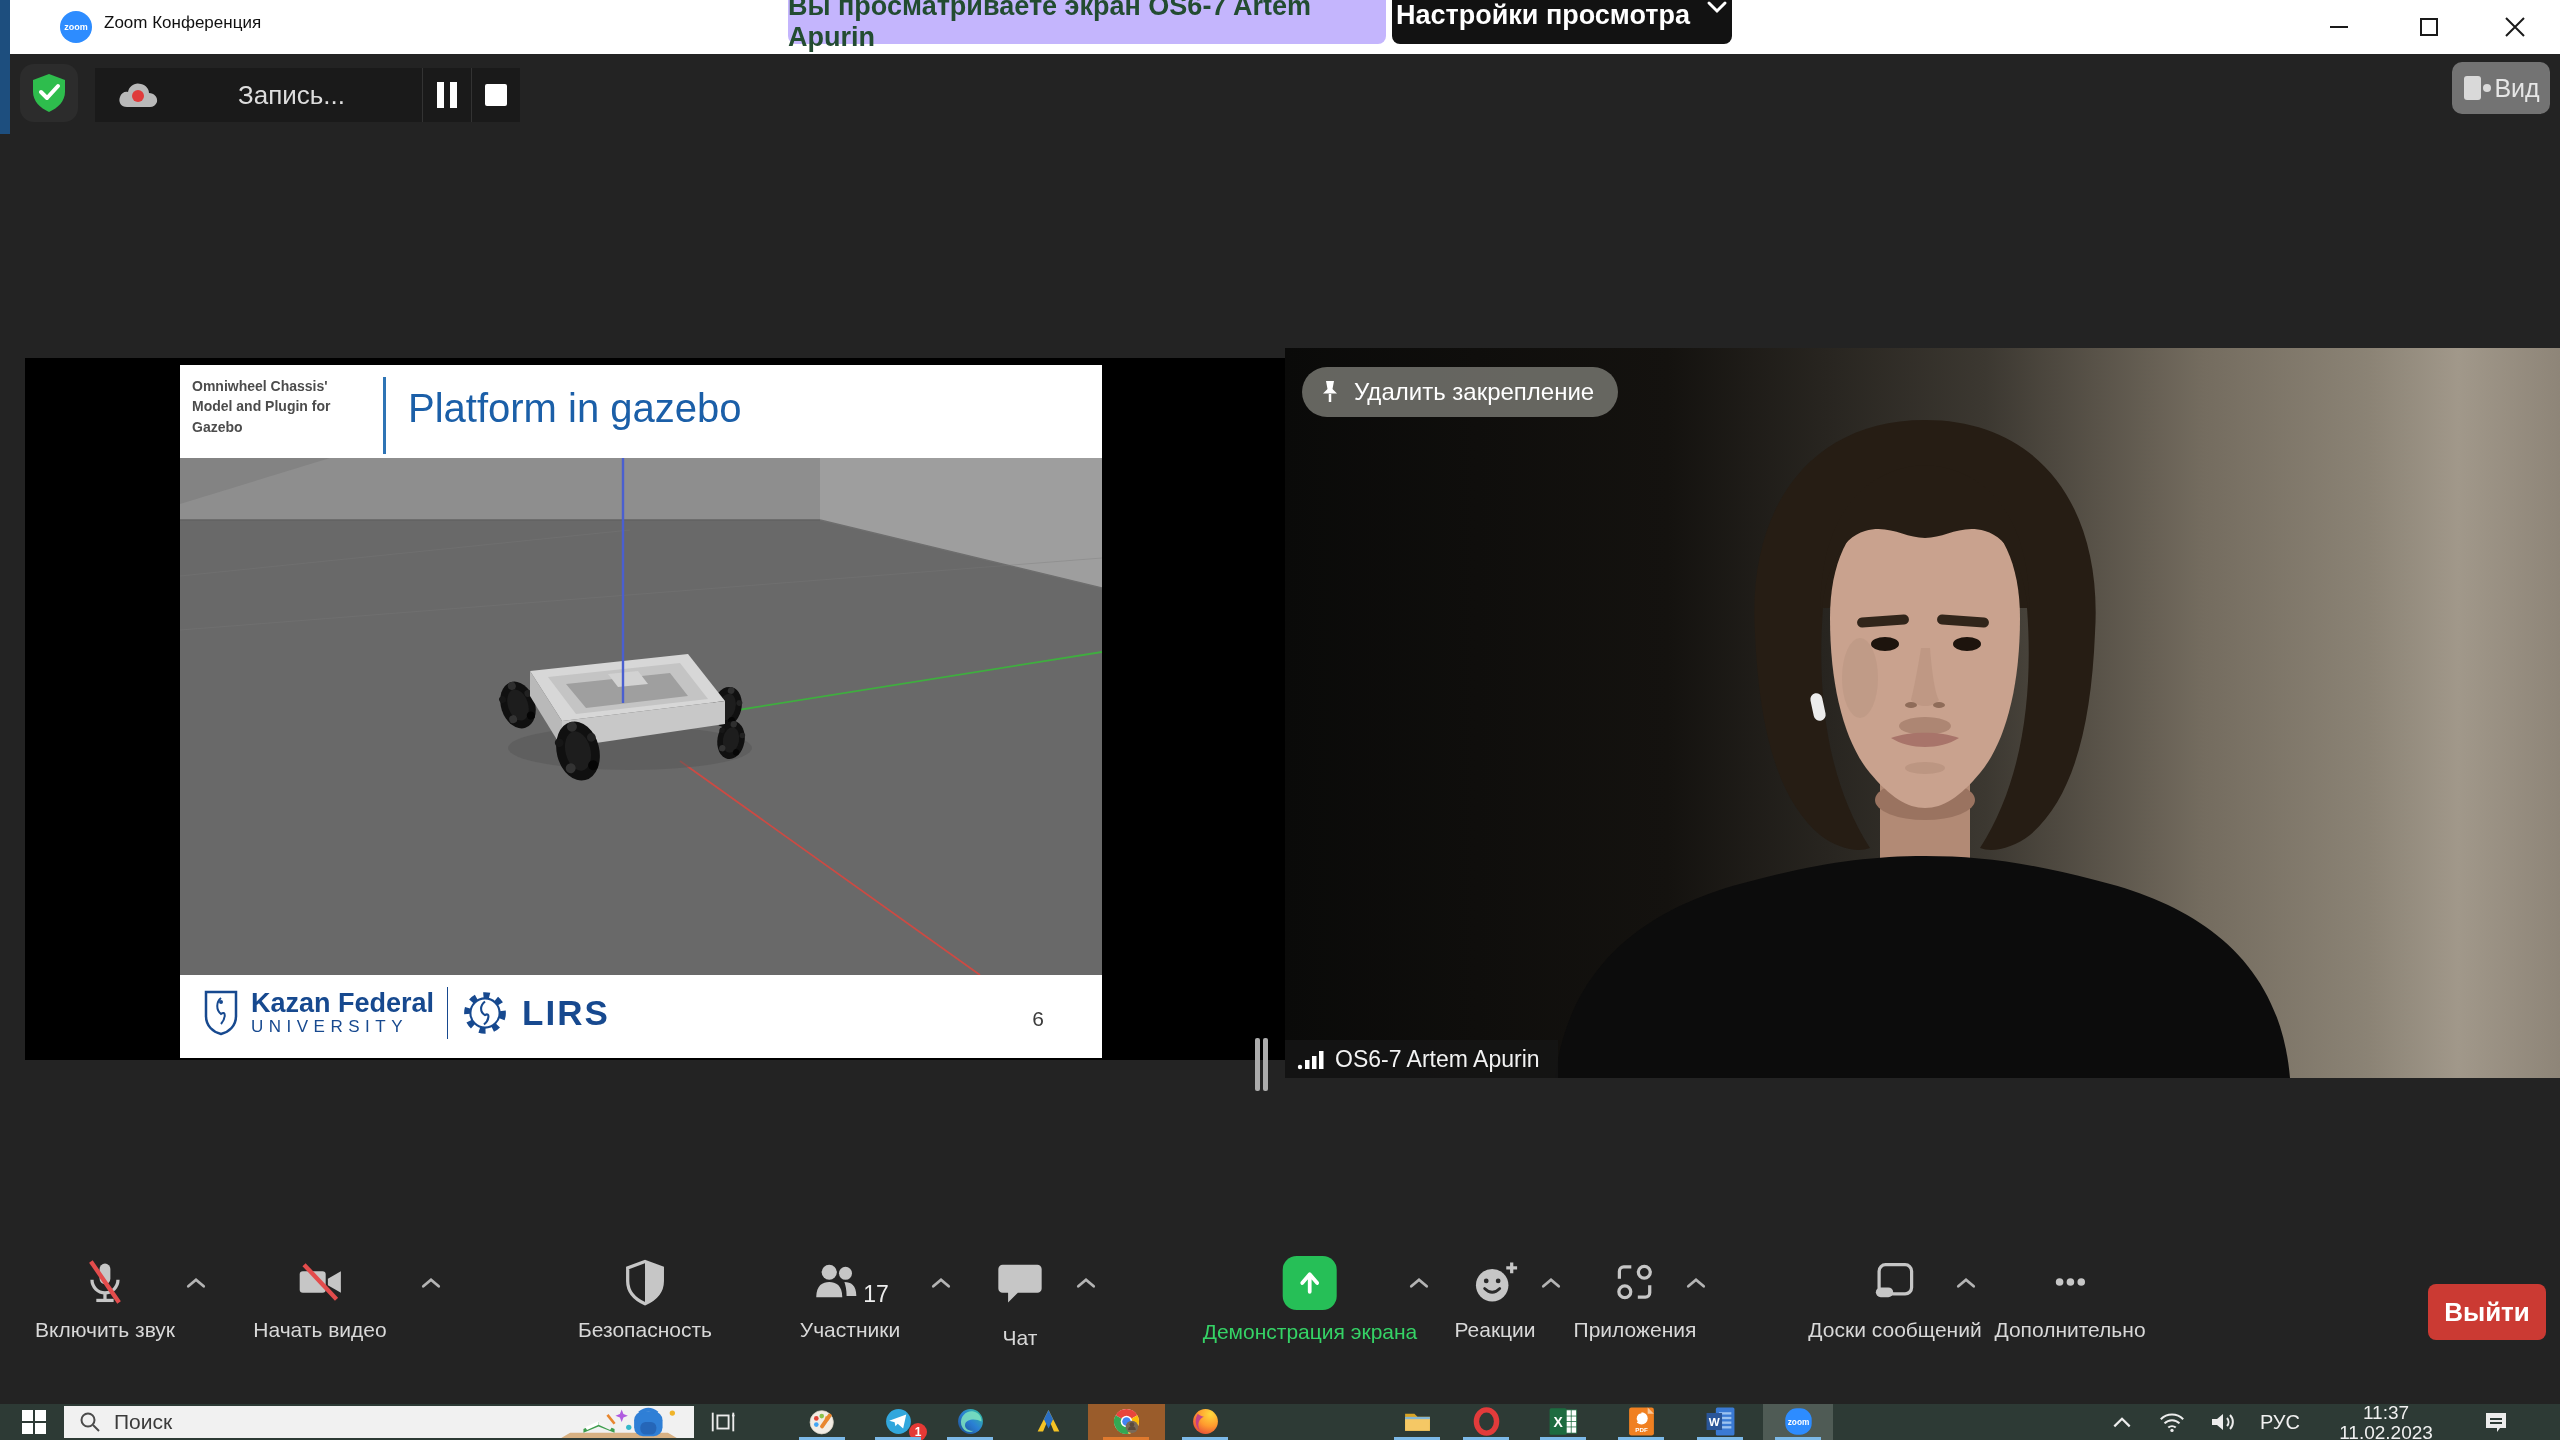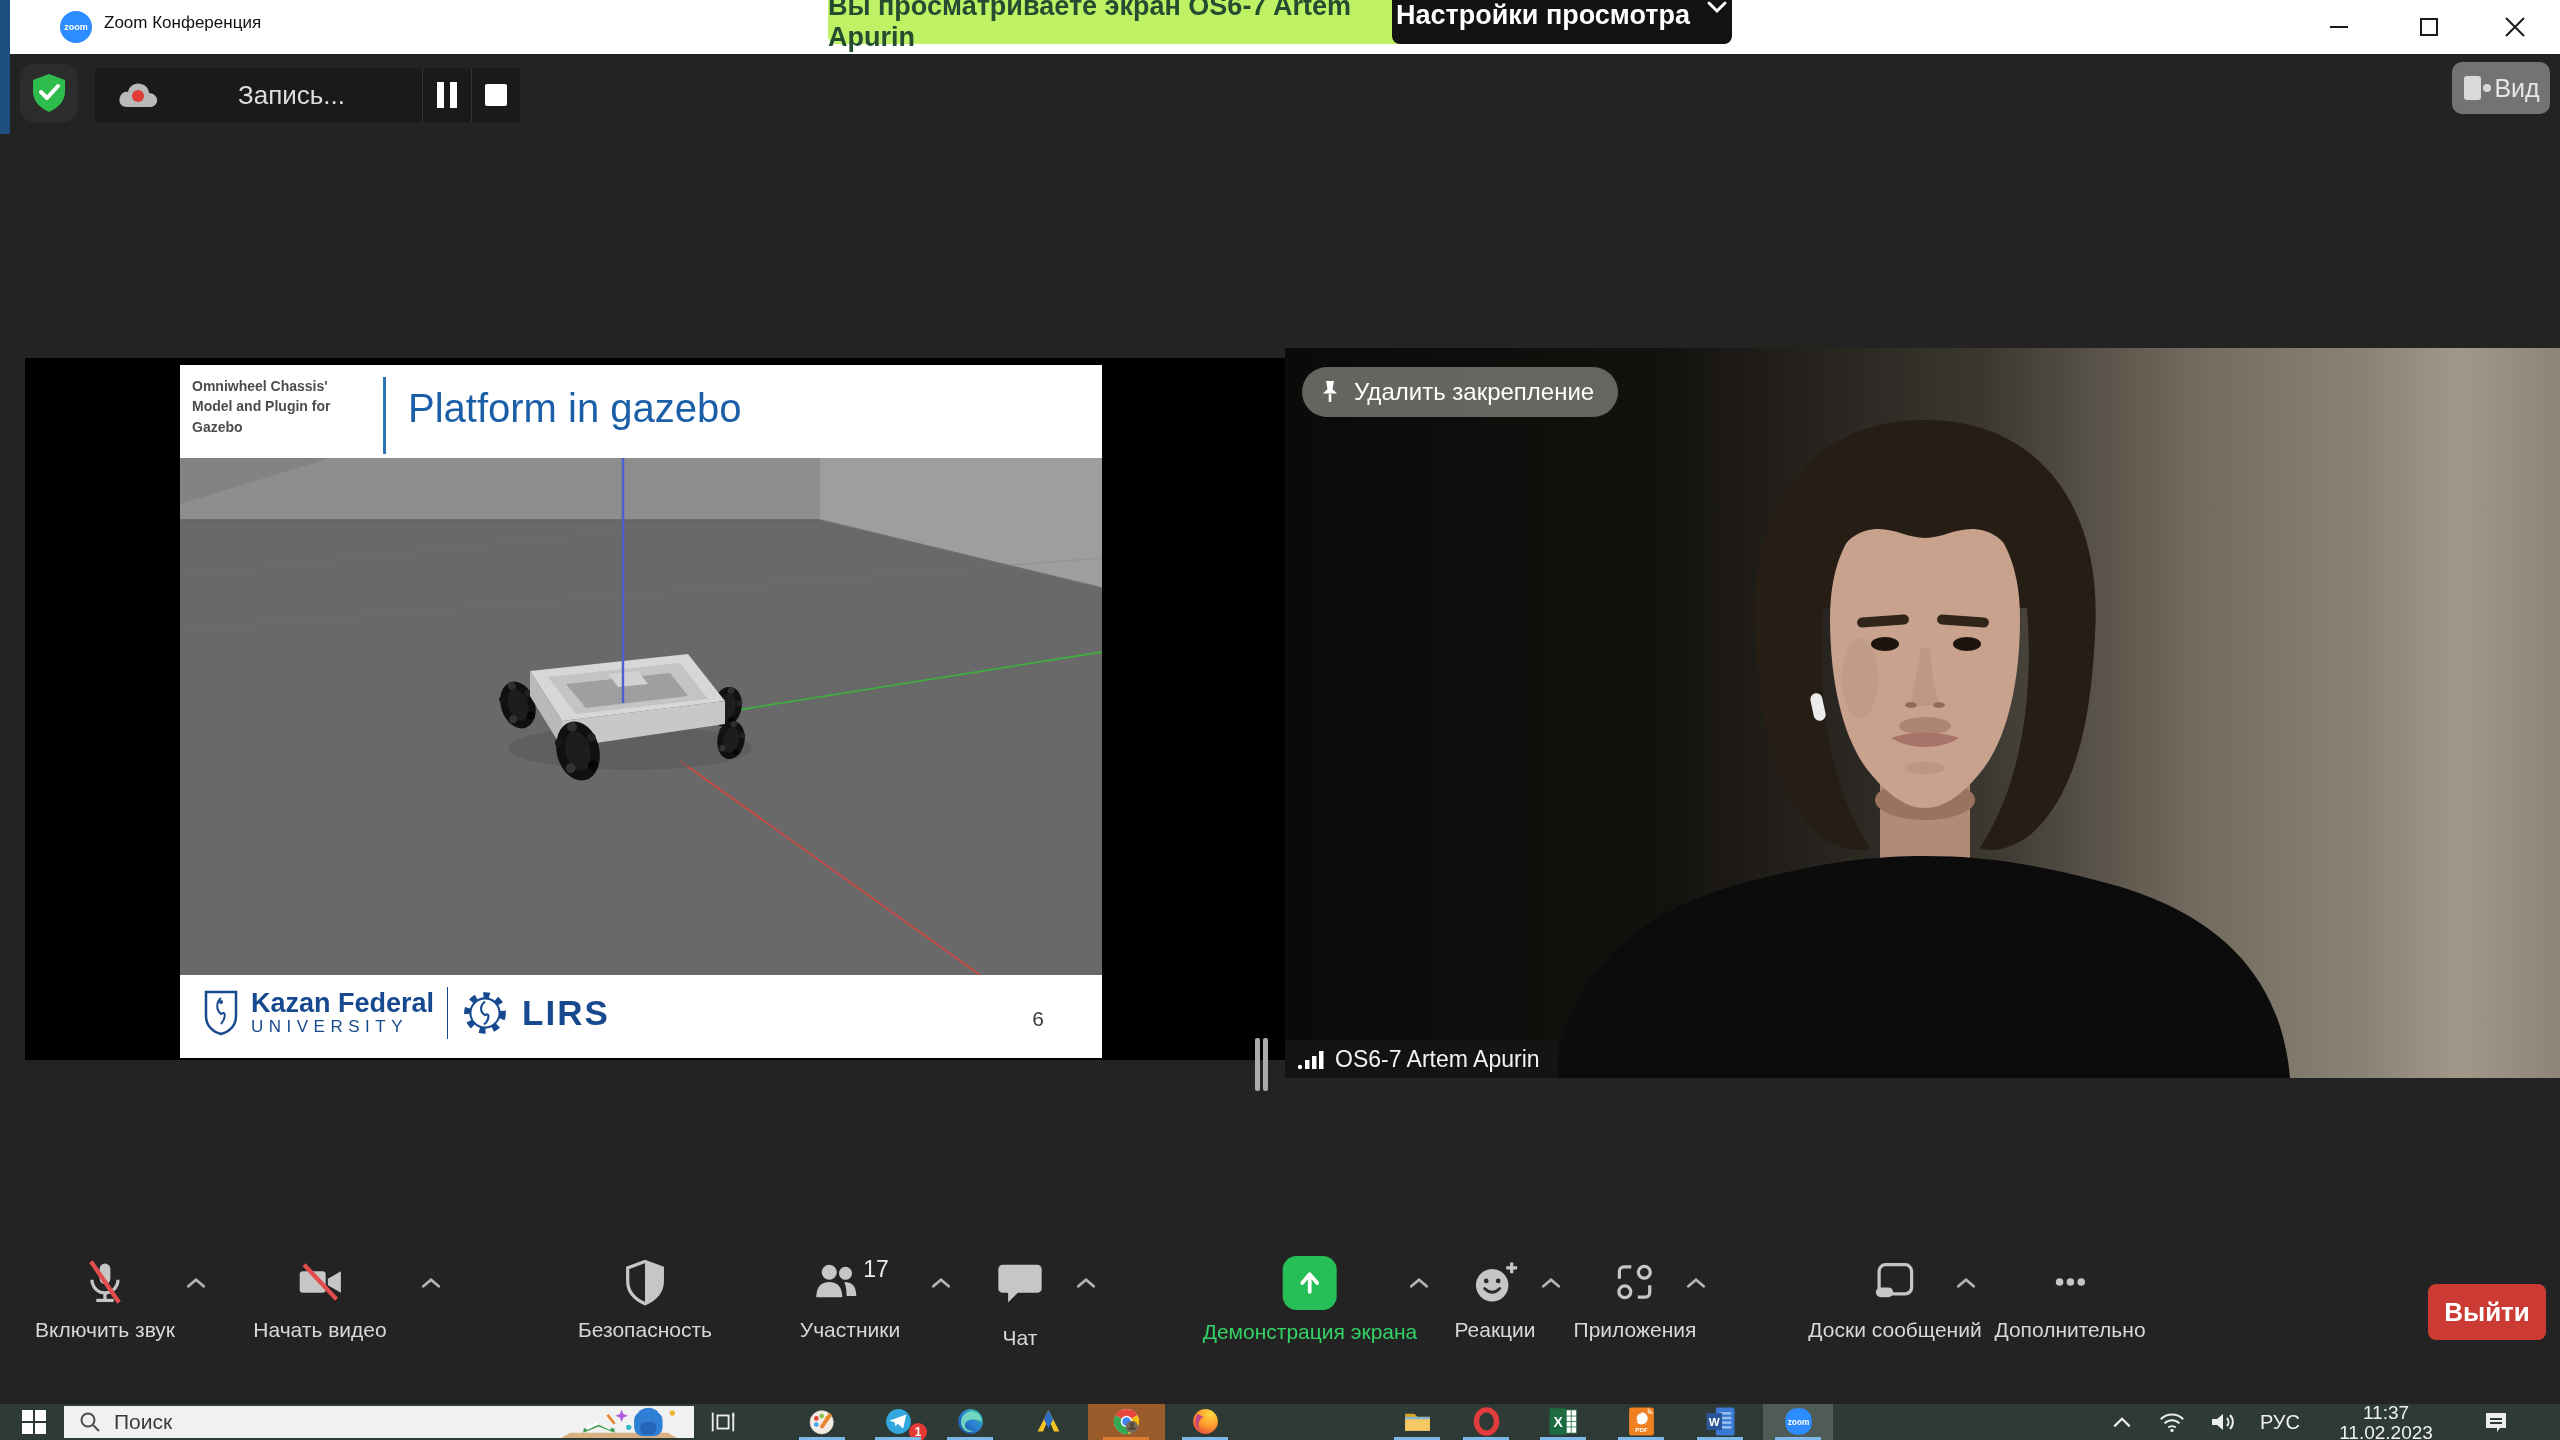--- a/index.html
+++ b/index.html
@@ -8,23 +8,23 @@
   .abs { position:absolute; }
   #stage { position:relative; width:2560px; height:1440px; }
 
   
   #titlebar { left:0; top:0; width:2560px; height:54px; background:#ffffff; }
   #edge-strip { left:0; top:0; width:10px; height:134px; background:#1d4e7e; z-index:5; }
   #zoom-app-icon { left:60px; top:11px; width:32px; height:32px; border-radius:50%;
      background:#2d8cff; color:#fff; font-size:9px; font-weight:bold;
      display:flex; align-items:center; justify-content:center; }
   #app-title { left:104px; top:13px; font-size:17px; color:#111; }
-  #banner { left:788px; top:0; width:598px; height:44px; background:#bef264;
+  #banner { left:788px; top:0; width:598px; height:44px; background:#c4b5fd;
      border-radius:0 0 8px 8px; display:flex; align-items:center; justify-content:center;
-     color:#234c31; font-size:27px; font-weight:700;margin-left:40px; }
+     color:#234c31; font-size:27px; font-weight:700; }
   #view-settings { left:1392px; top:0; width:340px; height:44px; background:#121212;
      border-radius:0 0 8px 8px; display:flex; align-items:flex-start; justify-content:center;
      gap:16px; color:#fff; font-size:27px; font-weight:700; }
   .winbtn { top:0; width:90px; height:54px; display:flex; align-items:center; justify-content:center; }
   #btn-min { left:2294px; } #btn-max { left:2384px; } #btn-close { left:2470px; }
 
   
   #shield-btn { left:20px; top:64px; width:58px; height:58px; background:#2c2c2c;
      border-radius:14px; display:flex; align-items:center; justify-content:center; }
   #record-pill { left:95px; top:68px; width:425px; height:54px; background:#1a1a1a;
@@ -66,21 +66,21 @@
   #name-pill { position:absolute; left:0; bottom:0; height:38px; padding:0 18px 0 12px;
      background:rgba(22,22,22,0.78); display:flex; align-items:center; gap:10px;
      color:#f2f2f2; font-size:23px; }
 
   
   .tb-item { position:absolute; top:1256px; transform:translateX(-50%);
      display:flex; flex-direction:column; align-items:center; gap:10px; }
   .tb-label { font-size:21px; color:#d8d8d8; white-space:nowrap; }
   .tb-label.green { color:#35d366; }
   .tb-chevron { position:absolute; top:1276px; }
-  .icon-row { display:flex; align-items:flex-start; }
+  .icon-row { display:flex; align-items:flex-end; }
   #share-icon-box { width:54px; height:54px; background:#26bf57; border-radius:14px;
      display:flex; align-items:center; justify-content:center; }
   #participants-count { font-size:23px; color:#ededed; }
   #leave-btn { left:2428px; top:1284px; width:118px; height:56px; background:#cb3a33; border-radius:8px;
      display:flex; align-items:center; justify-content:center; color:#fff; font-size:26px; font-weight:700; }
 
   
   #taskbar { left:0; top:1404px; width:2560px; height:36px; background:#2d3a35; }
   #start-btn { left:14px; top:1409px; width:40px; height:26px; display:flex; align-items:center; justify-content:center; }
   #search-box { left:64px; top:1406px; width:630px; height:32px; background:#f1f1f1;

